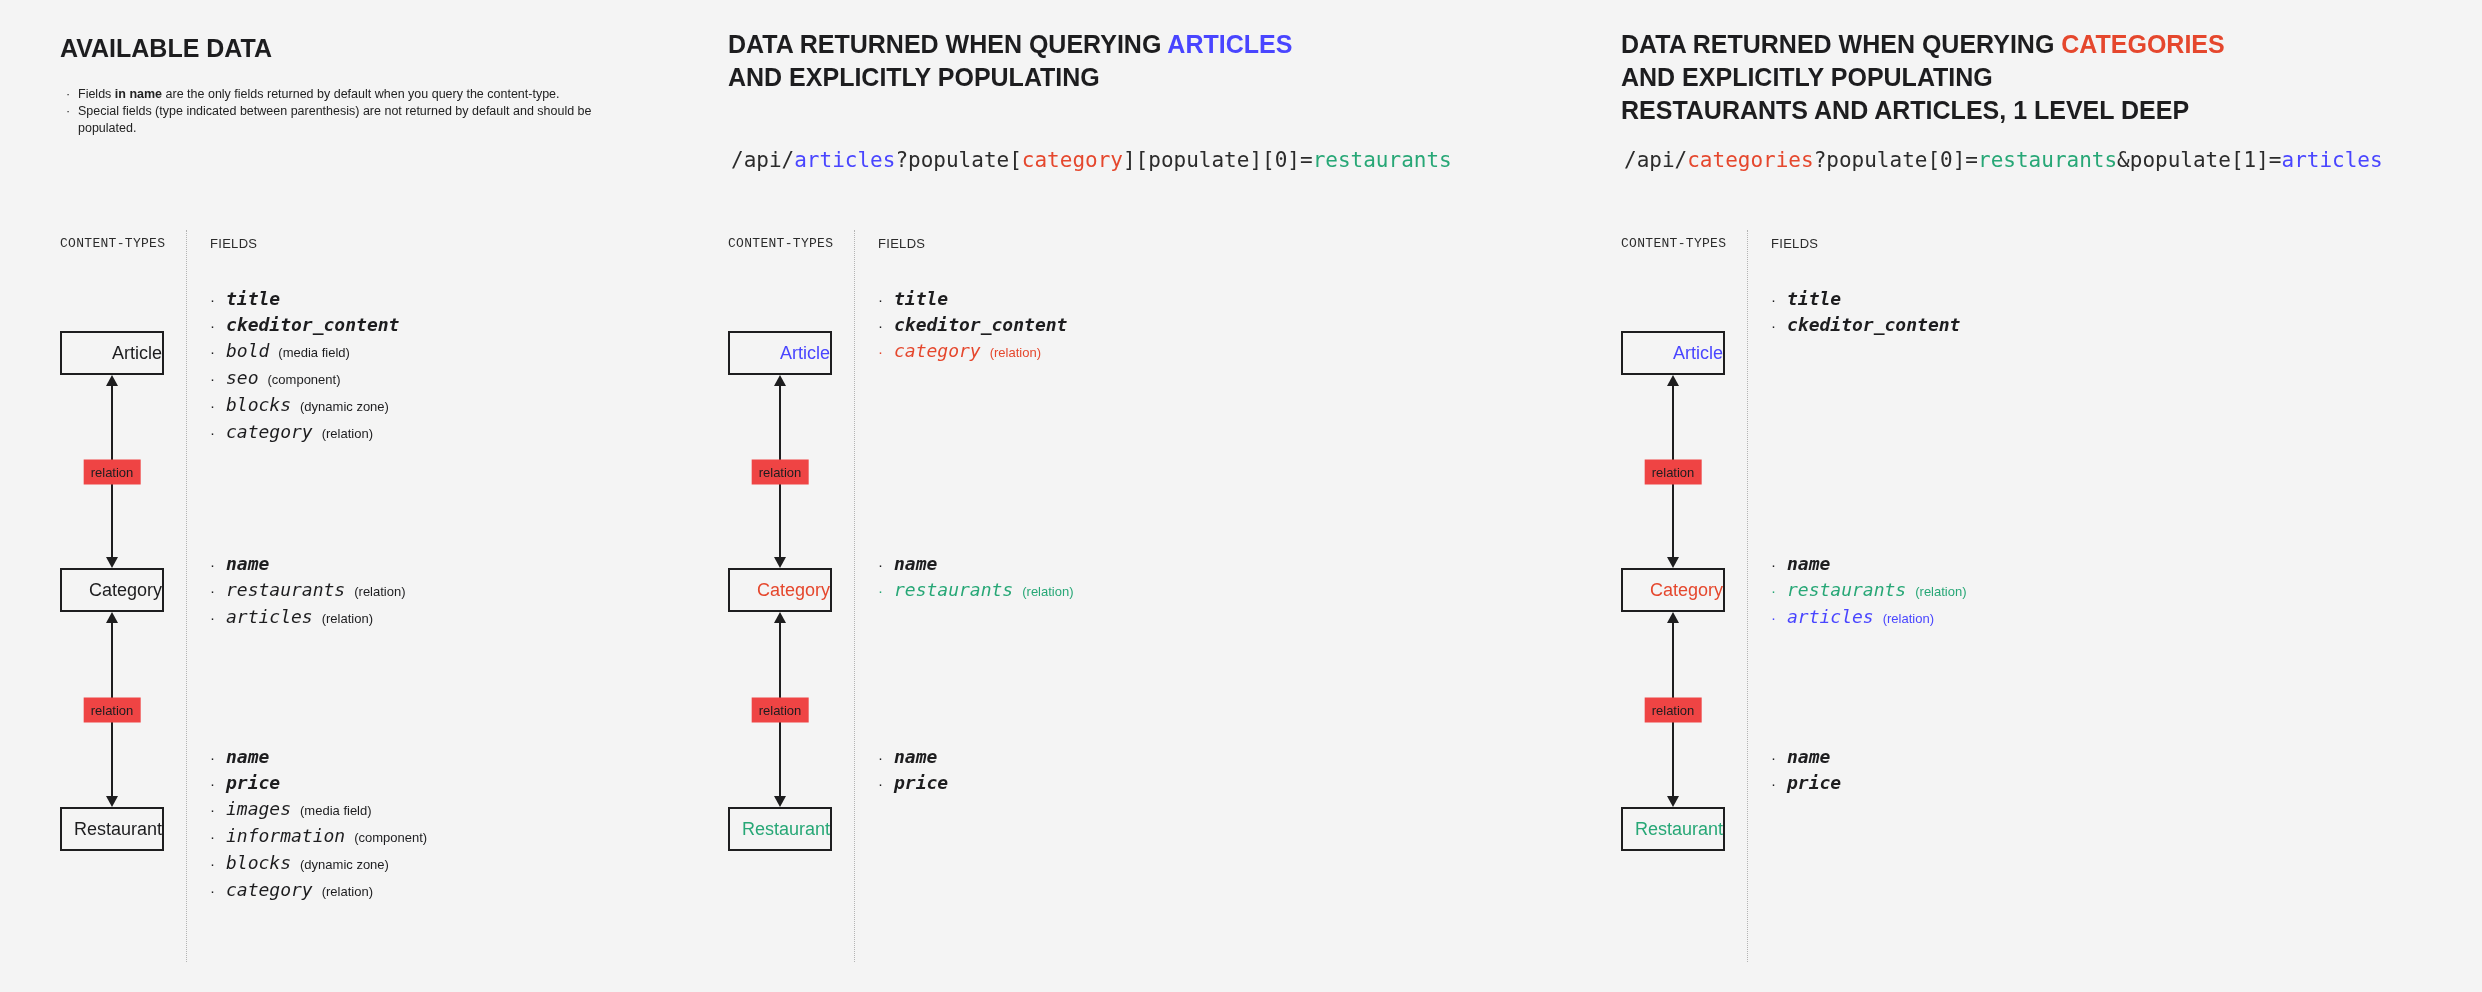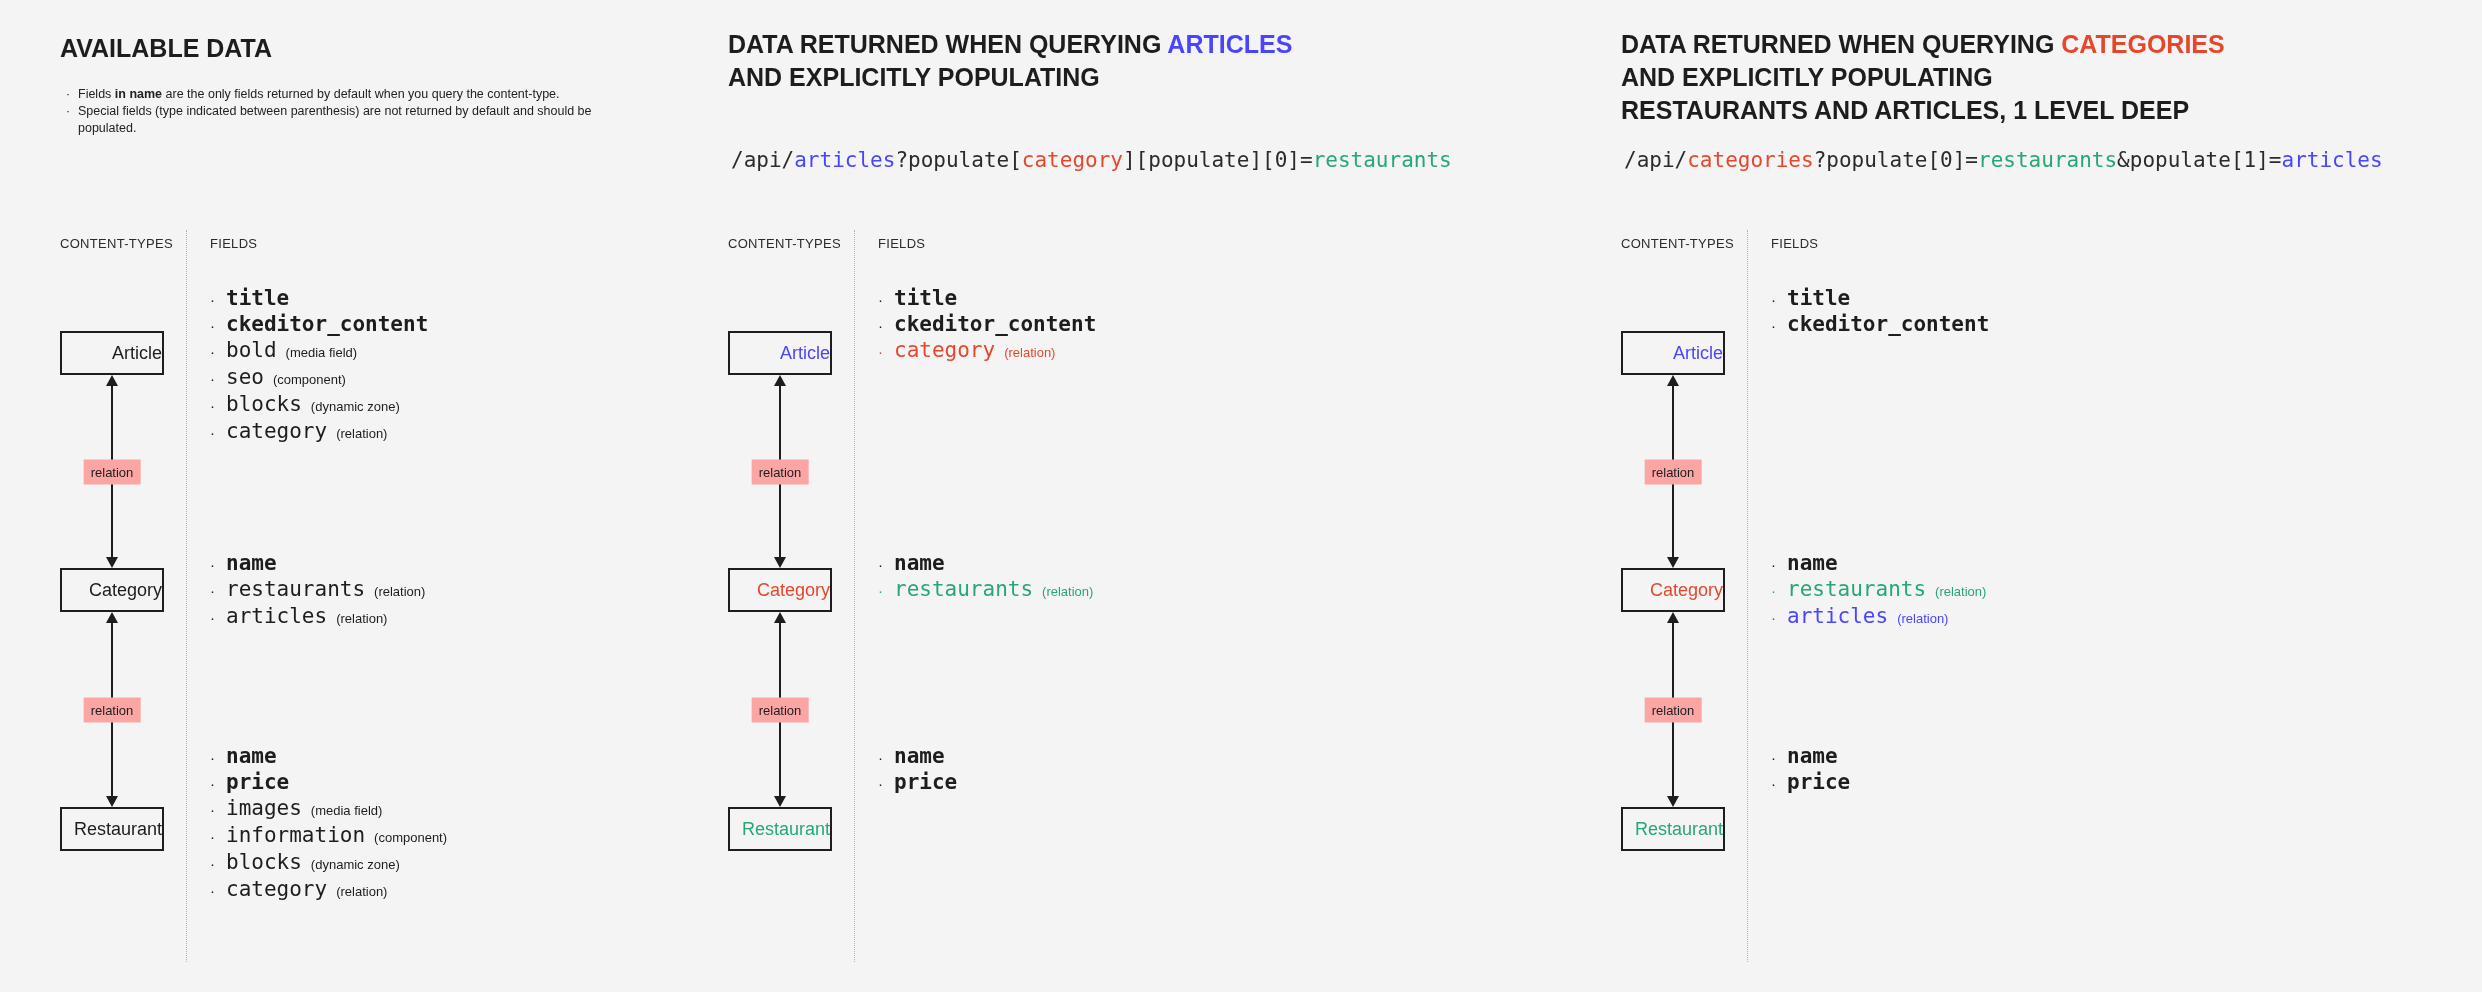--- a/index.html
+++ b/index.html
@@ -21,42 +21,42 @@
   #p1 .title { top:32px; }
   .tline { display:block; white-space:pre; }
 
   .api { position:absolute; left:3px; top:148px; font-family:"DejaVu Sans Mono", monospace; font-size:21px; white-space:pre; color:#2b2b2b; }
 
   .notes { position:absolute; left:6px; top:86px; margin:0; padding:0; list-style:none; width:540px; font-size:12.5px; line-height:17px; color:#222; }
   .note { display:flex; }
   .nbullet { width:12px; flex:none; }
 
   .col-label { position:absolute; top:236px; font-size:13px; letter-spacing:0.3px; color:#2b2b2b; }
-  .lbl-ct { left:0; }
+  .lbl-ct { left:0;font-family:Liberation Mono, monospace; }
   .lbl-f  { left:150px; }
 
   .divider { position:absolute; left:126px; top:230px; height:732px; border-left:1px dotted #b3b3b3; }
 
   .box { position:absolute; left:0; width:104px; height:44px; border:2px solid #1d1d1f; background:#f4f4f4; display:flex; align-items:center; justify-content:flex-end; }
   .box-label { font-size:18px; }
   .b1 { top:331px; } .b2 { top:568px; } .b3 { top:807px; }
 
   .arrow { position:absolute; left:51px; width:2px; background:#1d1d1f; }
   .a1 { top:377px; height:189px; }
   .a2 { top:614px; height:191px; }
   .ah { position:absolute; left:50%; width:0; height:0; border-left:6px solid transparent; border-right:6px solid transparent; }
   .ah.up   { top:-2px;    transform:translateX(-50%); border-bottom:11px solid #1d1d1f; }
   .ah.down { bottom:-2px; transform:translateX(-50%); border-top:11px solid #1d1d1f; }
-  .rel-label { position:absolute; top:50%; left:50%; transform:translate(-50%,-50%); background:#fca5a5; padding:5px 7px; font-size:13px; white-space:nowrap; color:#1d1d1f; }
+  .rel-label { position:absolute; top:50%; left:50%; transform:translate(-50%,-50%); background:#ef4444; padding:5px 7px; font-size:13px; white-space:nowrap; color:#1d1d1f; }
 
   .fgroup { position:absolute; left:150px; margin:0; padding:0; list-style:none; }
   .fg1 { top:286px; } .fg2 { top:551px; } .fg3 { top:744px; }
   .row { display:flex; align-items:baseline; line-height:25px; }
   .bullet { width:16px; flex:none; font-size:15px; }
-  .fname { font-family:"DejaVu Sans Mono", monospace; font-size:21px; }
+  .fname { font-family:"DejaVu Sans Mono", monospace; font-size:18px;font-style:italic; }
   .ftype { margin-left:9px; font-size:13px; }
 </style>
 </head>
 <body>
 
 <section class="panel" id="p1">
   <h1 class="title">
     <span class="tline" style="color: rgb(29, 29, 31);">AVAILABLE DATA</span>
   </h1>
 

